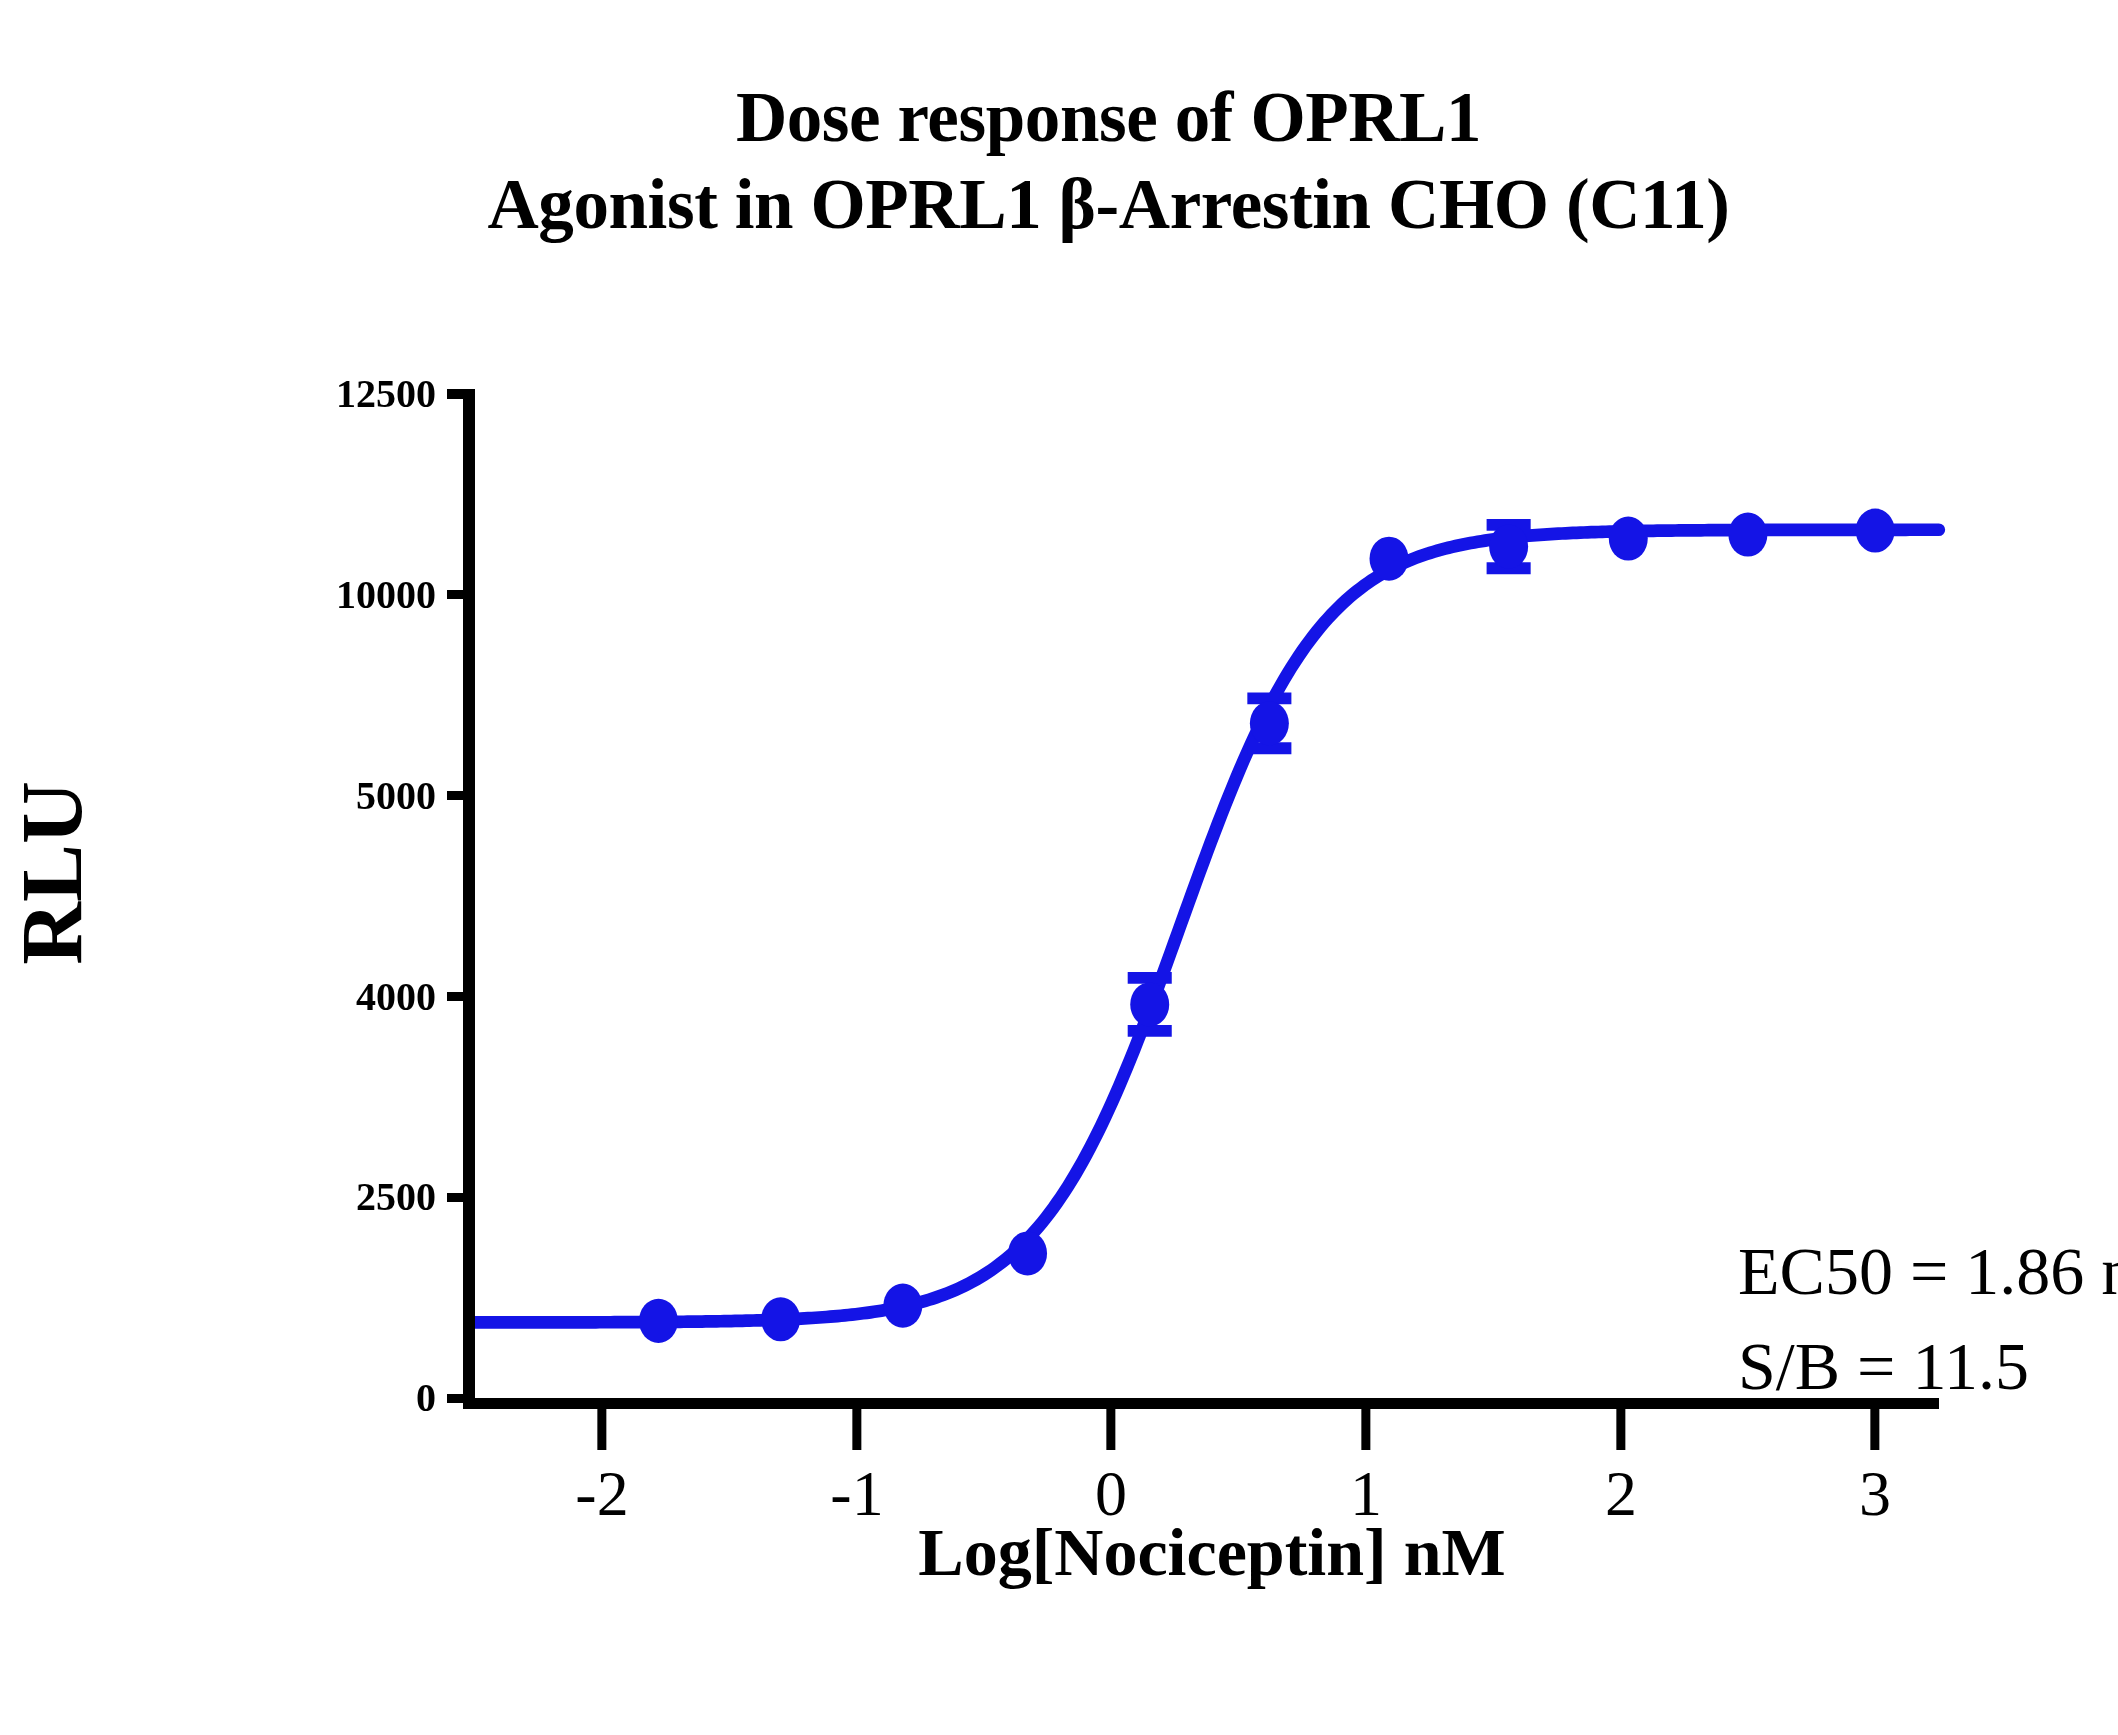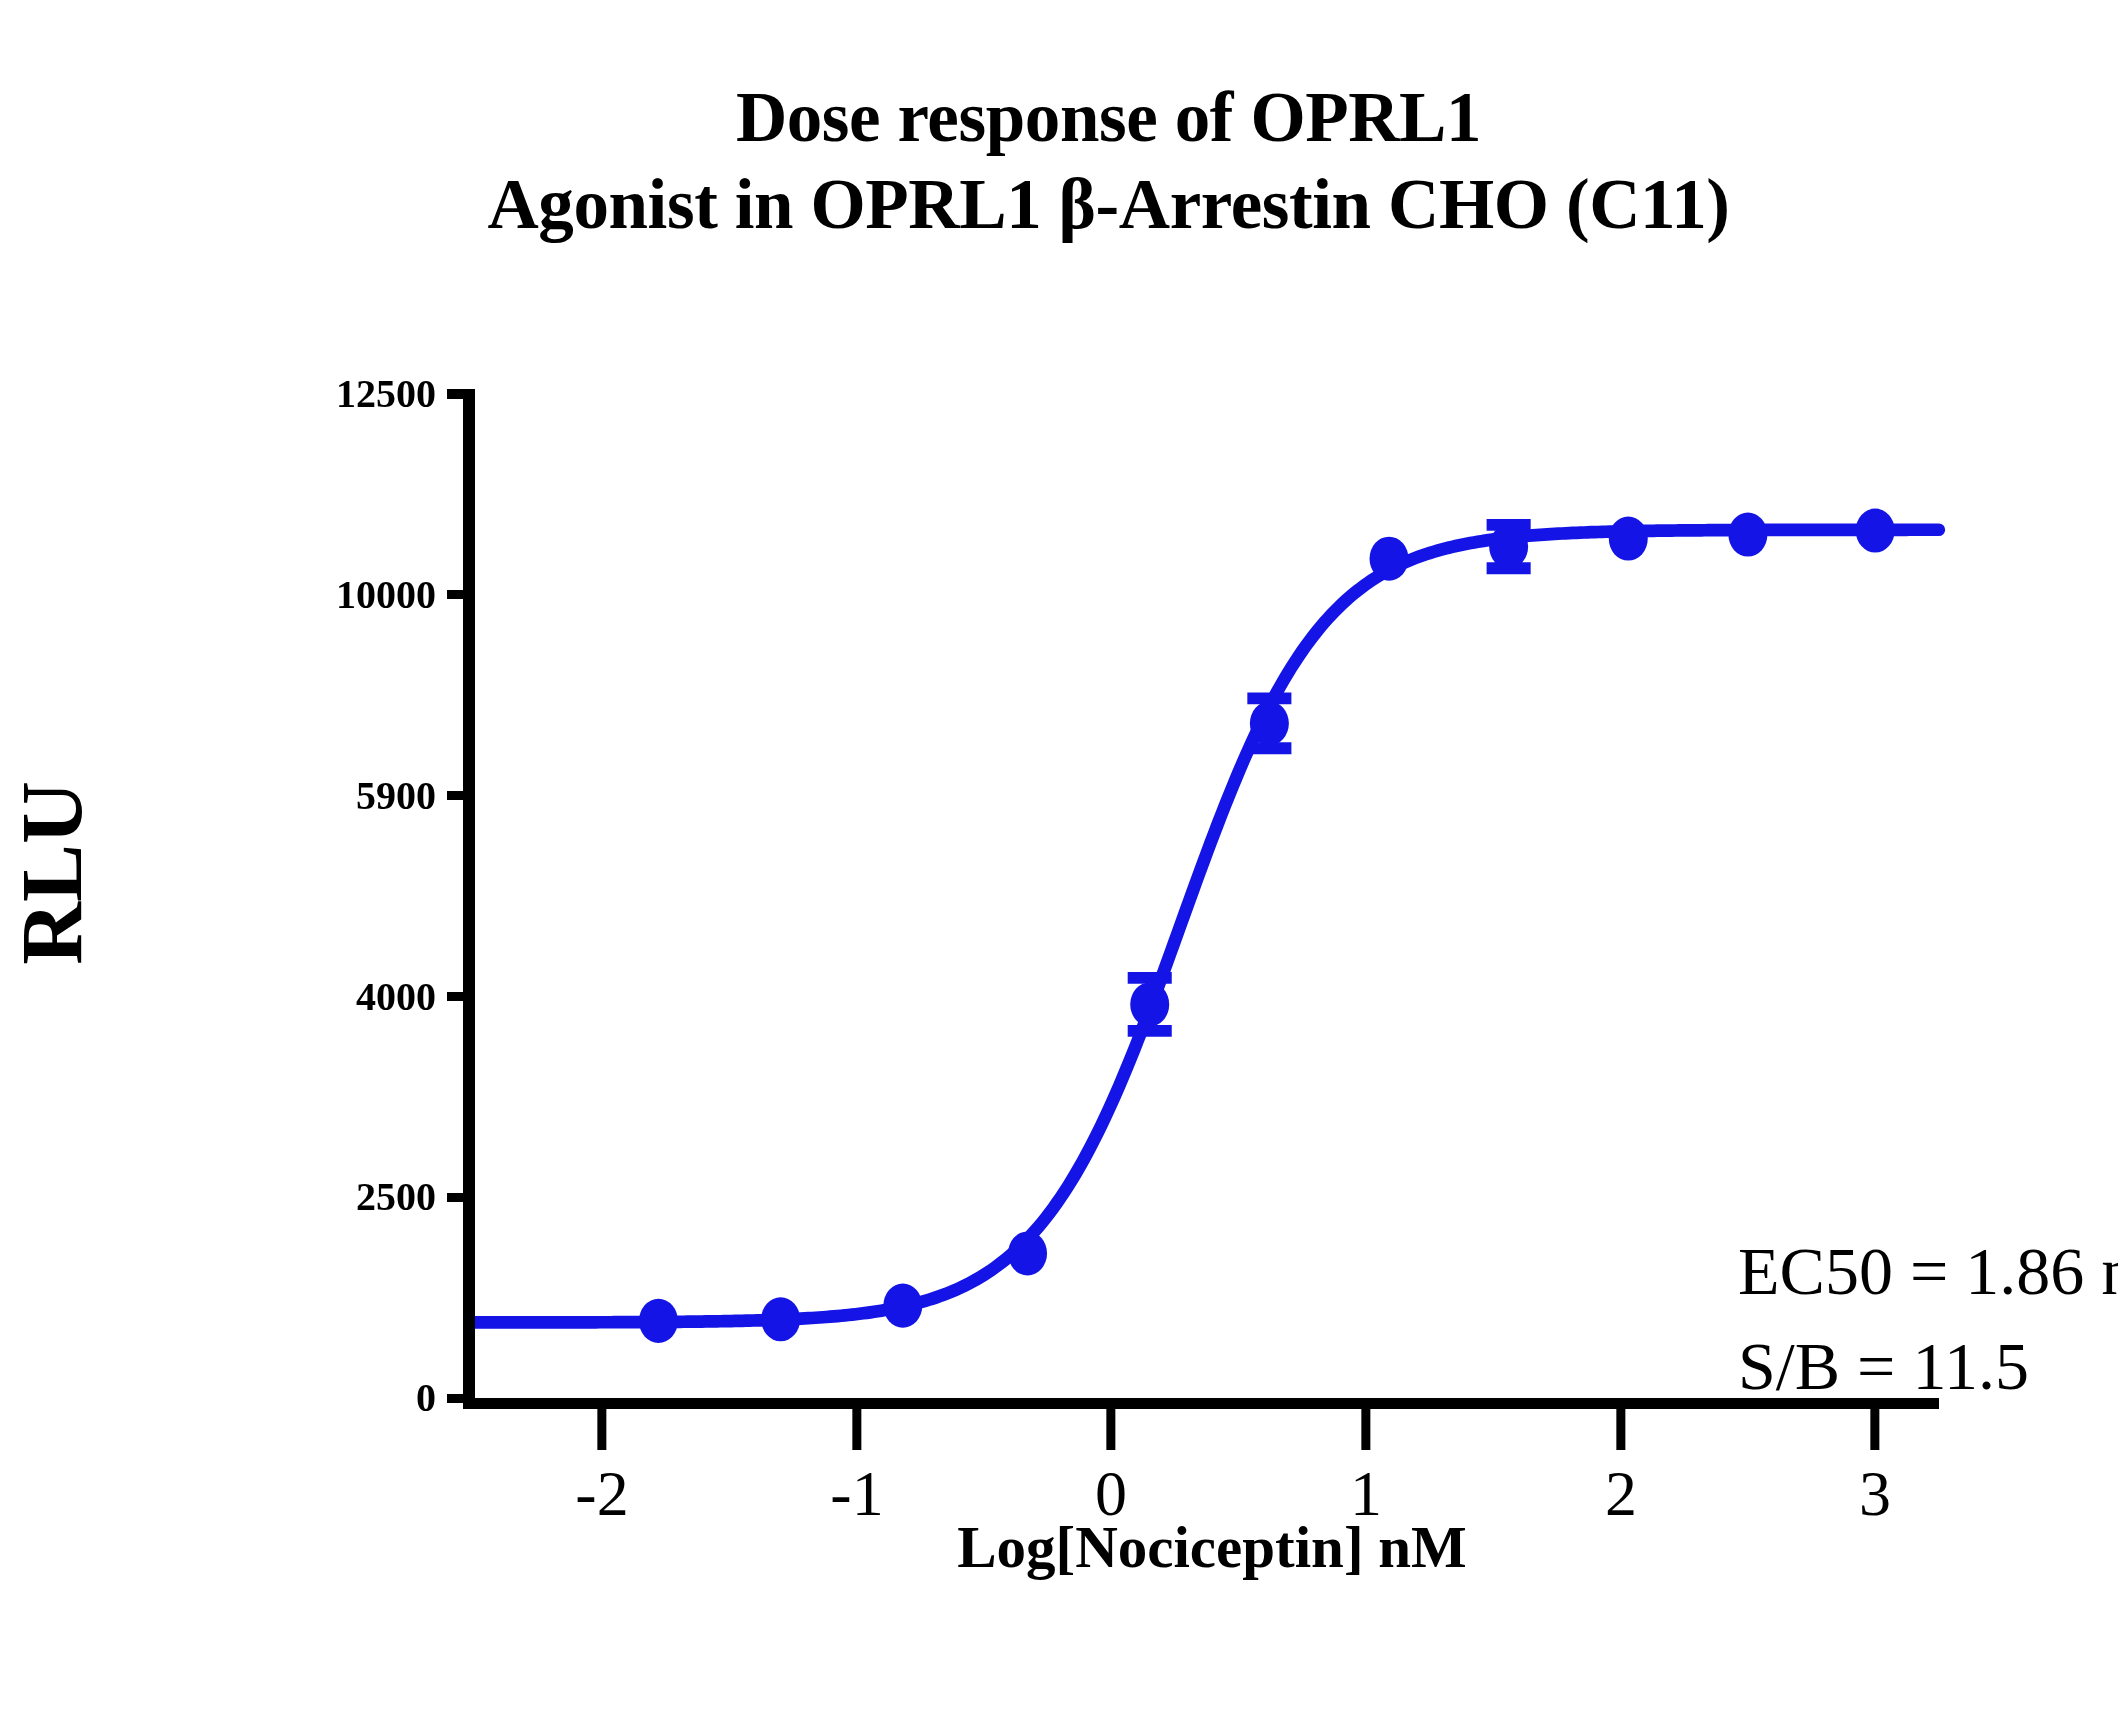--- a/index.html
+++ b/index.html
@@ -24,21 +24,21 @@
                 font-size:40px;font-weight:bold;white-space:nowrap;line-height:1;}
   .x-tick{position:absolute;top:1015px;width:9.3px;height:41px;background:#000;
           transform:translateX(-50%);}
   .x-tick-label{position:absolute;top:1068px;transform:translateX(-50%);
                 font-size:64px;white-space:nowrap;line-height:1;}
 
   
   #y-axis-title{position:absolute;left:51px;top:873px;transform:translate(-50%,-50%) rotate(-90deg);
                 transform-origin:center center;font-size:87px;font-weight:bold;white-space:nowrap;}
   #x-axis-title{position:absolute;left:1212px;top:1513px;transform:translateX(-50%);
-                font-size:59px;font-weight:bold;white-space:nowrap;}
+                font-size:68px;font-weight:bold;white-space:nowrap;}
 
   
   #annotations{position:absolute;left:1263px;top:830px;font-size:68px;line-height:1.40;}
   #annotations div{white-space:pre;}
 
   svg{display:block;overflow:visible;}
 </style>
 </head>
 <body>
 
@@ -57,21 +57,21 @@
     <div id="x-axis-line"></div>
 
     <div id="y-ticks">
         <div class="y-tick" style="top: 1000px;"></div>
         <div class="y-tick-label" style="top: 1004px;">0</div>
         <div class="y-tick" style="top: 799px;"></div>
         <div class="y-tick-label" style="top: 803px; text-align: right;">2500</div>
         <div class="y-tick" style="top: 598px;"></div>
         <div class="y-tick-label" style="top: 603px;">4000</div>
         <div class="y-tick" style="top: 397px;"></div>
-        <div class="y-tick-label" style="top: 402px;">5900</div>
+        <div class="y-tick-label" style="top: 402px;">5000</div>
         <div class="y-tick" style="top: 196px;"></div>
         <div class="y-tick-label" style="top: 201px; margin-left: 44px;">10000</div>
         <div class="y-tick" style="top: -4.7px;"></div>
         <div class="y-tick-label" style="top: 0px;">12500</div>
       </div>
     <div id="x-ticks">
         <div class="x-tick" style="left: 127px;"></div>
         <div class="x-tick-label" style="left: 127px;">-2</div>
         <div class="x-tick" style="left: 382px;"></div>
         <div class="x-tick-label" style="left: 382px;">-1</div>

